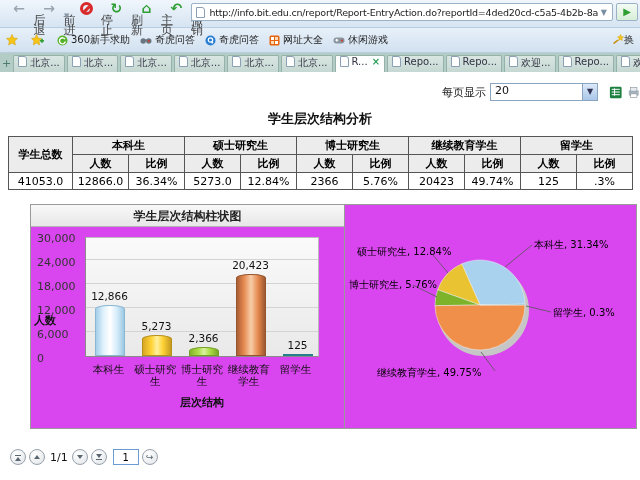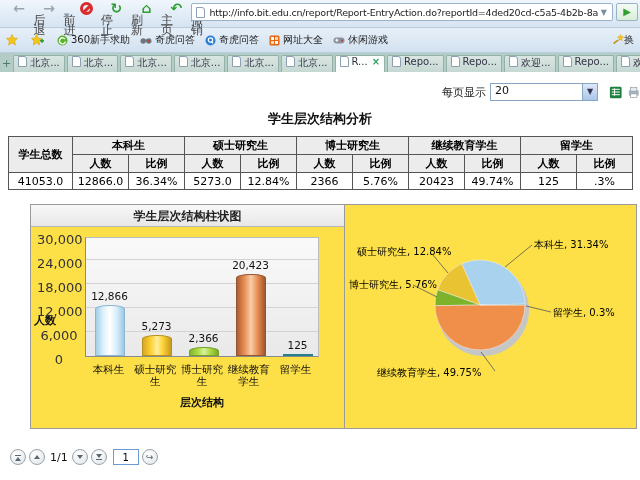--- a/index.html
+++ b/index.html
@@ -51,32 +51,32 @@
   .export-icons { display:flex; margin-left:6px; width:36px; }
   .report-title { text-align:center; font-size:13px; font-weight:bold; color:#111; margin-top:8px; }
 
   table.report { border-collapse:collapse; table-layout:fixed; width:624px; margin:8px 8px 0 8px; }
   table.report th, table.report td { border:1px solid #555; font-size:11px; padding:1px 2px; text-align:center; overflow:hidden; white-space:nowrap; }
   table.report th { background:#ececec; font-weight:bold; height:15px; }
   table.report td { background:#fff; height:17px; }
   table.report { border:1px solid #333; }
 
   .charts { display:flex; margin:14px 0 0 30px; }
-  .panel { border:1px solid #9a9a9a; background:#fde047; }
+  .panel { border:1px solid #9a9a9a; background:#d946ef; }
   .panel.left { width:315px; }
   .panel.right { width:292px; border-left:none; }
   .panel-hd { height:22px; background:linear-gradient(180deg,#f8f8f8,#e7e7e7); border-bottom:1px solid #b5b5b5;
     text-align:center; font-size:12px; font-weight:bold; line-height:22px; color:#222; }
   .panel-bd { position:relative; height:201px; }
 
   
   .plot { position:absolute; left:54px; top:10px; width:234px; height:120px;
     background:linear-gradient(180deg,#fafafa,#e9e9e9); border:1px solid #bcbcbc; border-left:1px solid #8a8a8a; border-bottom:1px solid #8a8a8a; }
   .gridline { position:absolute; left:0; width:100%; height:1px; background:#d3d3d3; }
-  .ytick { position:absolute; left:6px; width:44px; text-align:center; font-size:13px; color:#333; }
+  .ytick { position:absolute; left:6px; width:44px; text-align:left; font-size:11px; color:#333; }
   .ylabel { position:absolute; left:3px; top:86px; font-size:11px; font-weight:bold; color:#111; }
   .bar-slot { position:absolute; bottom:0; width:47px; height:100%; }
   .bar { position:absolute; bottom:0; left:50%; transform:translateX(-50%); width:30px;
     border-radius:14px 14px 0 0 / 4px 4px 0 0; }
   .bar-value { position:absolute; left:0; width:100%; text-align:center; font-size:10.5px; color:#111; }
   .bar-blue { background:linear-gradient(90deg,#a3cfe8,#dcf0fb 25%,#ffffff 50%,#d5ecfa 75%,#9cc8e2); border:1px solid #8ab6d4; }
   .bar-yellow { background:linear-gradient(90deg,#d8a723,#ffd437 30%,#ffef9e 50%,#ffd437 70%,#c69a1e); border:1px solid #b8911c; }
   .bar-green { background:linear-gradient(90deg,#85b32d,#aede48 30%,#d8f0a0 50%,#aede48 70%,#7aa828); border:1px solid #74a024; }
   .bar-orange { background:linear-gradient(90deg,#aa5f35,#e68a50 25%,#f7cda8 50%,#e68a50 75%,#9e5830); border:1px solid #96542e; }
   .bar-teal { background:#2f9dac; border:1px solid #24808d; border-radius:0; }

